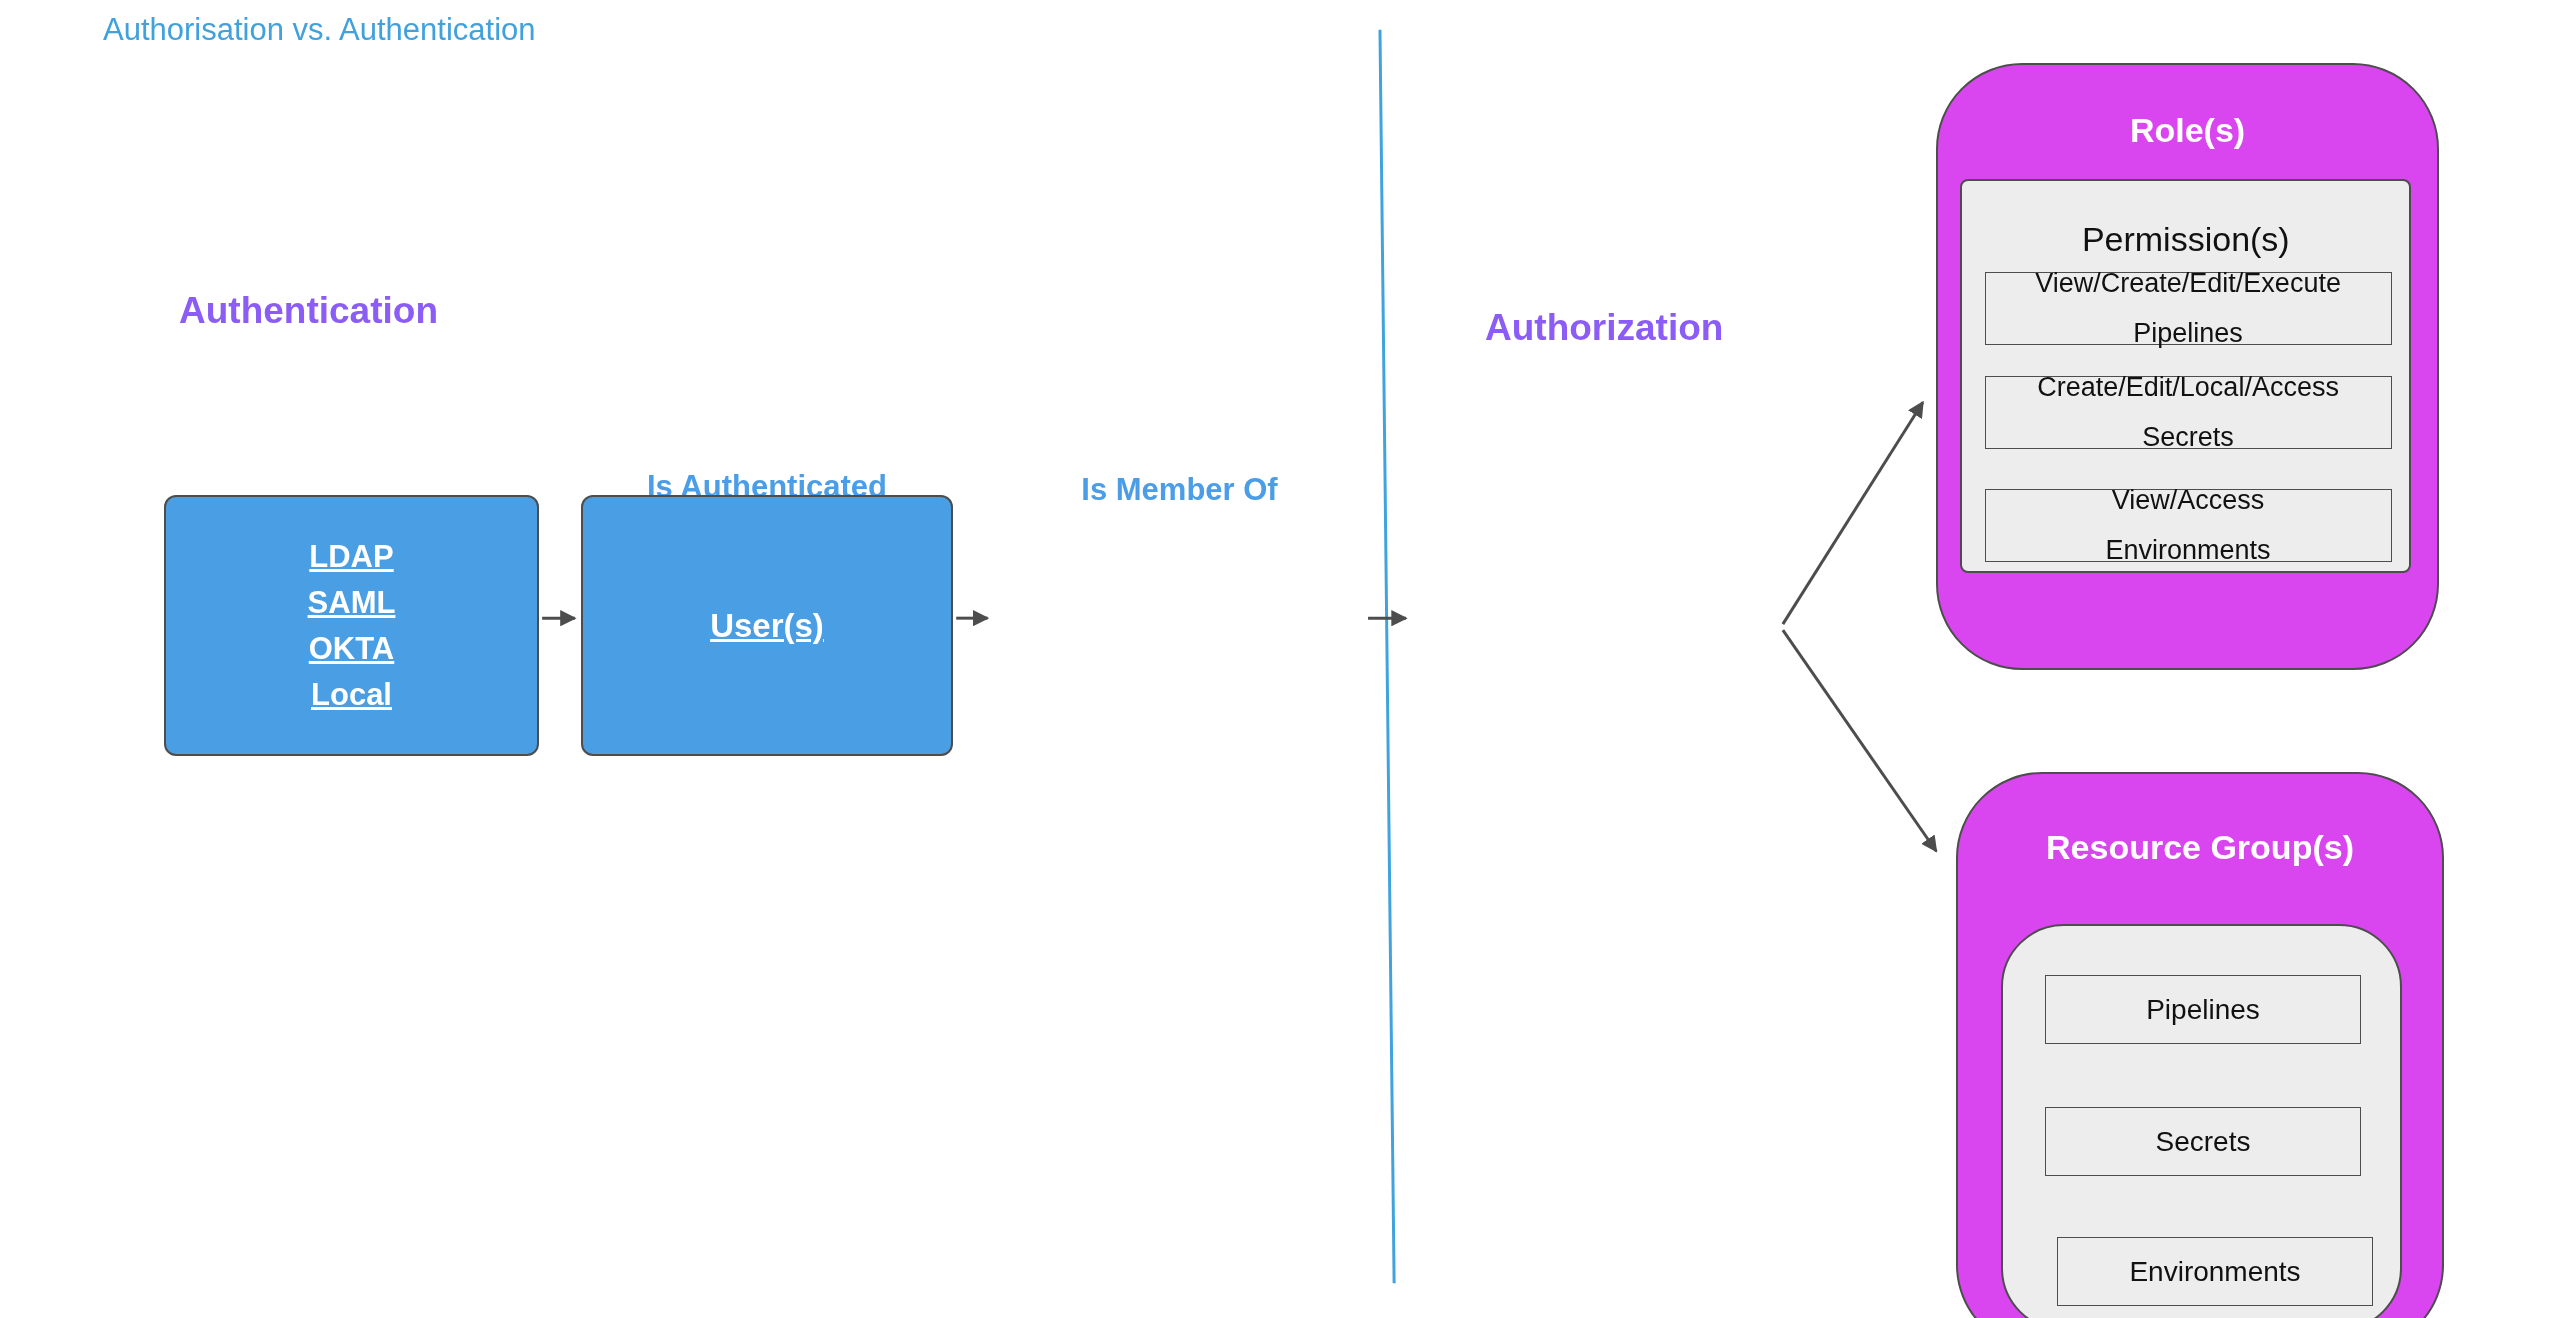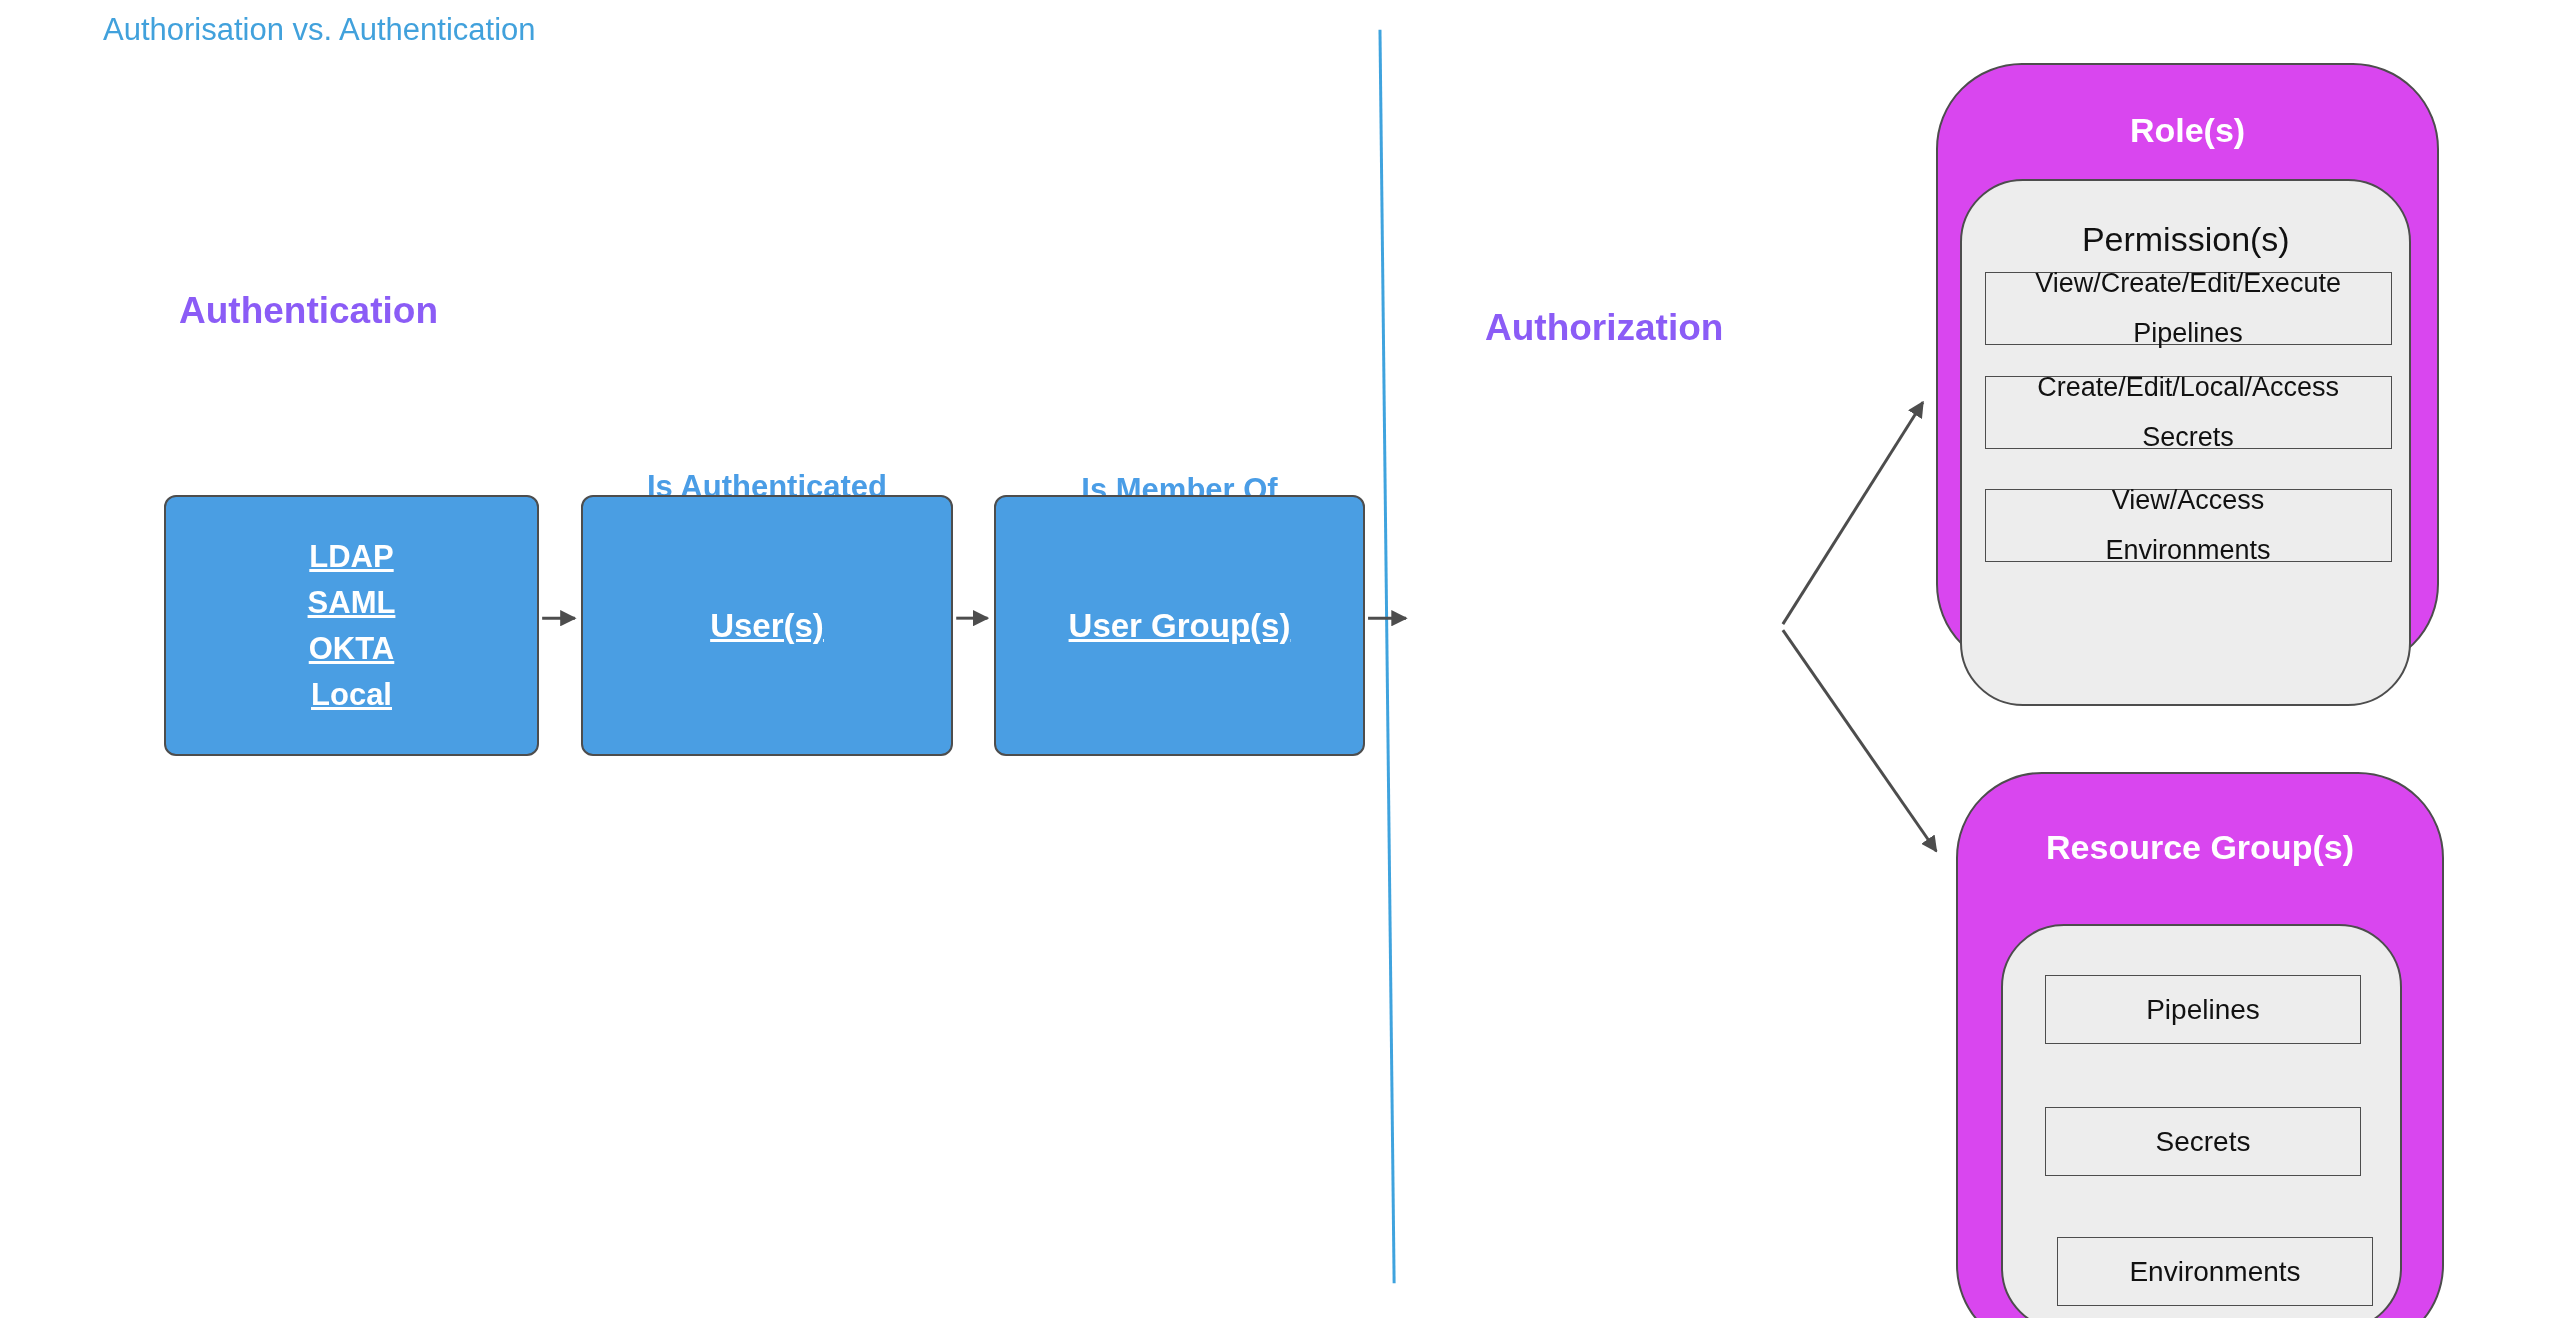--- a/index.html
+++ b/index.html
@@ -86,21 +86,21 @@
   #roles-container .container-header    { top: 46px; }
   #resource-container .container-header { top: 54px; }
 
   .inner-panel {
     position: absolute;
     background: #ededed;
     border: 2.2px solid #4d4d4d;
     border-radius: 63px;
     box-sizing: border-box;
   }
-  #permissions-panel { left: 22.3px; top: 114px; width: 451px; height: 527px; }
+  #permissions-panel { left: 22.3px; top: 114px; width: 451px; height: 394px; border-radius: 8px; }
   #resources-panel   { left: 43px; top: 150px; width: 401px; height: 407px; }
 
   .panel-heading {
     position: absolute;
     left: 0; width: 100%;
     text-align: center;
     font-size: 34px;
     color: #111111;
   }
   #permissions-panel .panel-heading { top: 39px; }
@@ -170,23 +170,20 @@
   </div>
 
   <div class="abs edge-label" id="label-is-authenticated">Is Authenticated</div>
 
   <div id="node-users" class="abs node">
     <span>User(s)</span>
   </div>
 
   <div class="abs edge-label" id="label-is-member-of">Is Member Of</div>
 
-  <div id="node-user-groups" class="abs node">
-    <span>User Group(s)</span>
-  </div>
 
 
   <div id="roles-container" class="abs big-container">
     <div class="container-header">Role(s)</div>
     <div id="permissions-panel" class="inner-panel">
       <div class="panel-heading">Permission(s)</div>
       <div id="perm-box-0" class="item-box perm-box">
         <span>View/Create/Edit/Execute</span>
         <span>Pipelines</span>
       </div>

